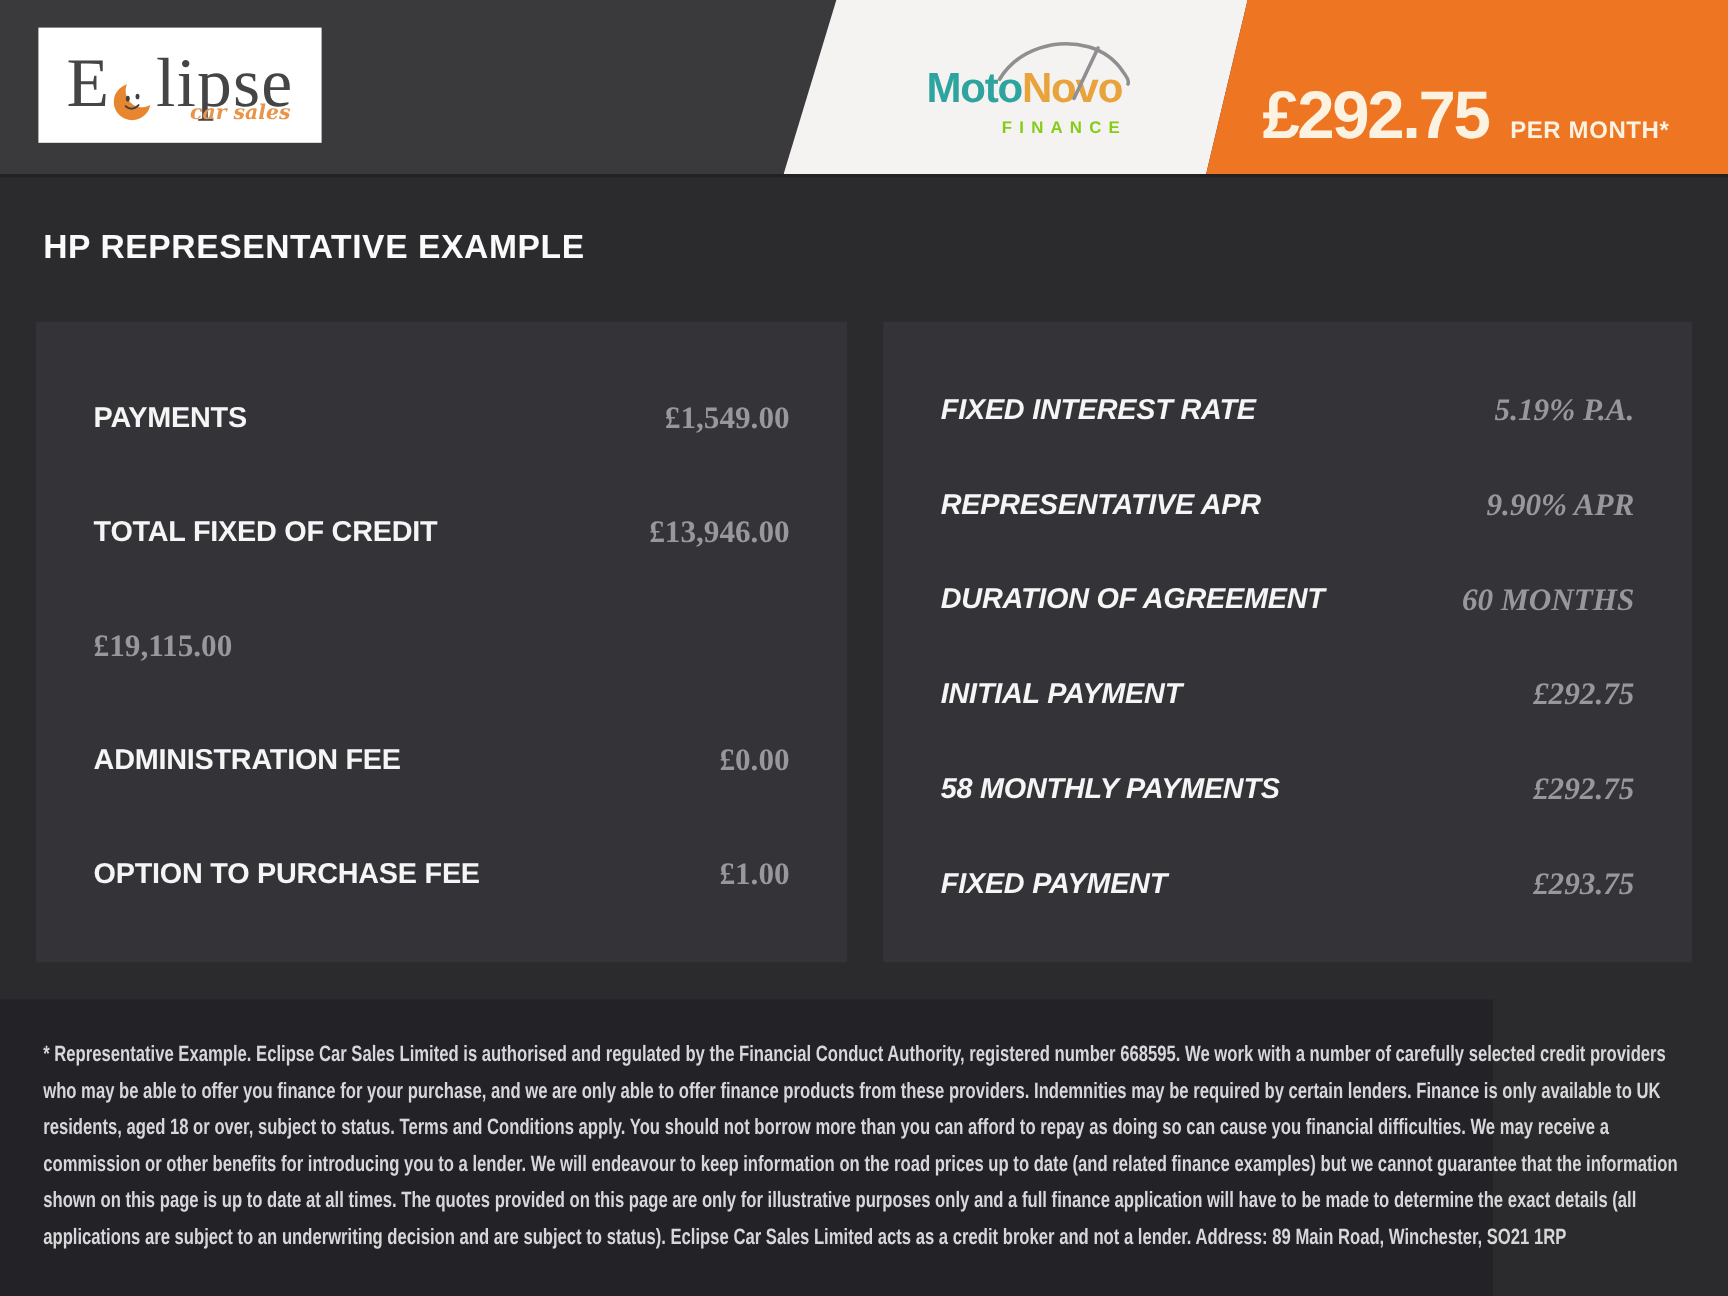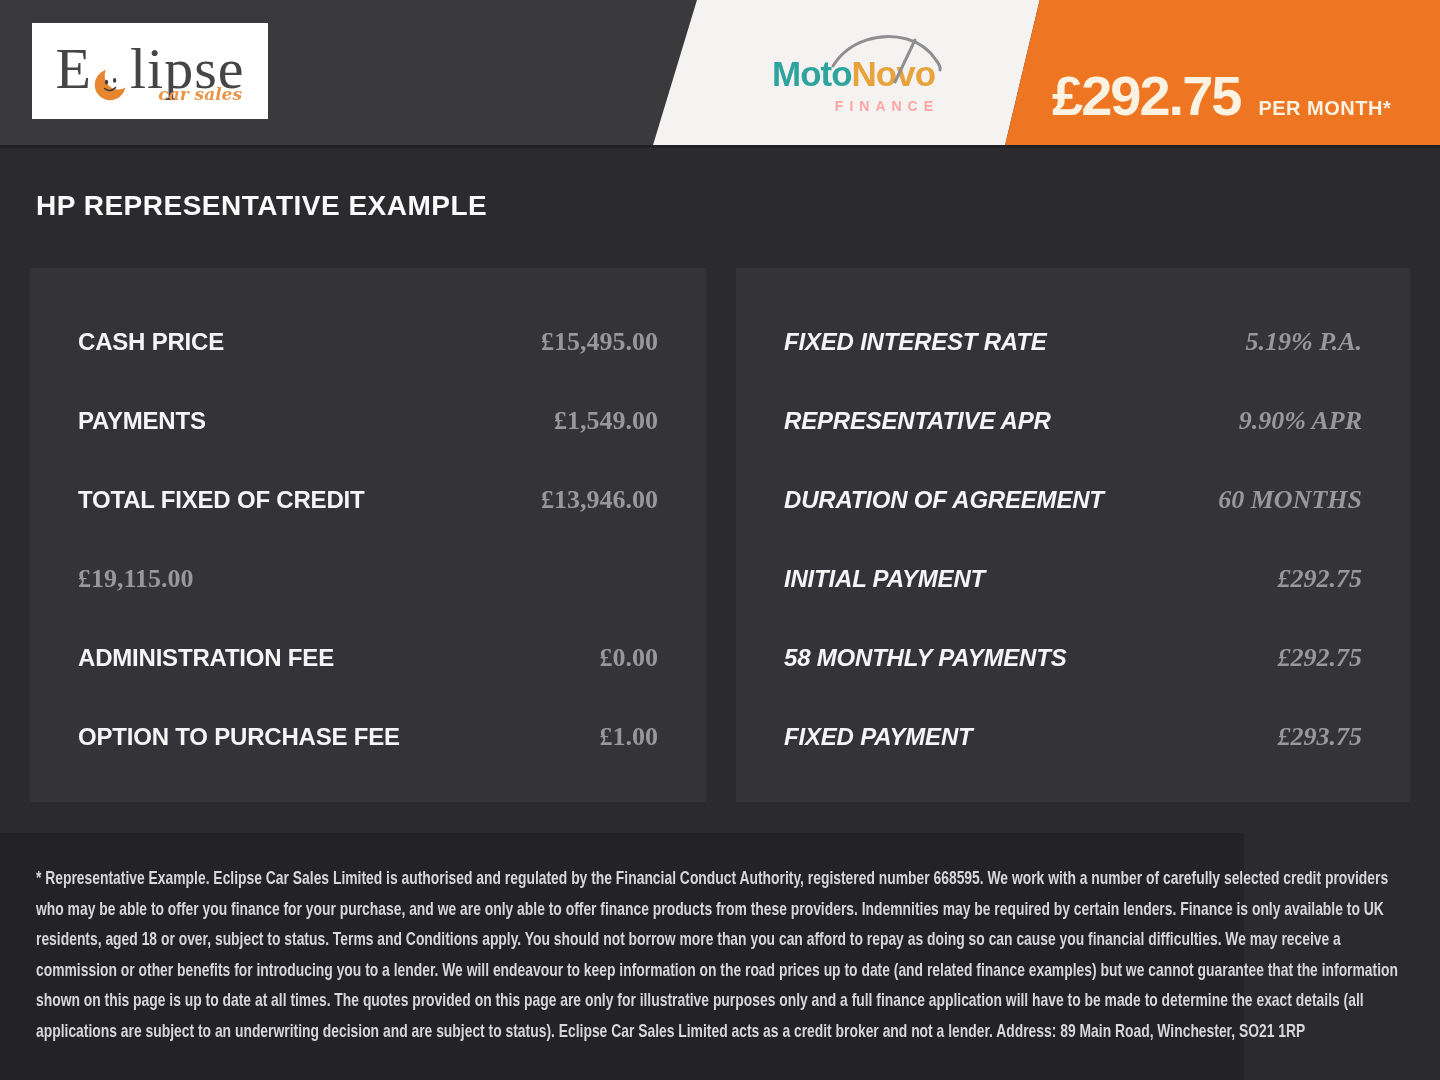--- a/index.html
+++ b/index.html
@@ -60,21 +60,21 @@
   }
   .mn-word1 { color: #2fa49f; }
   .mn-word2 { color: #e8a33c; }
   .car-swoosh {
     position: absolute; right: -14px; top: -30px; width: 122px; height: 58px;
     pointer-events: none;
   }
   .motonovo-subtitle {
     align-self: flex-end;
     font-size: 14px; font-weight: 700; letter-spacing: 6px;
-    color: #fca5a5; margin-top: 7px; margin-right: -4px;
+    color: #84cc16; margin-top: 7px; margin-right: -4px;
   }
 
   
   .price-banner {
     position: absolute; left: 1052px; top: 0; height: 148px;
     display: flex; align-items: baseline; gap: 18px;
     padding-top: 96px;
   }
   .price-amount {
     font-size: 56px; font-weight: 700; letter-spacing: -2px;
@@ -166,24 +166,20 @@
   <div class="price-banner">
     <span class="price-amount">£292.75</span>
     <span class="price-period">PER MONTH*</span>
   </div>
 </div>
 
 <div class="page-title">HP REPRESENTATIVE EXAMPLE</div>
 
 <div class="panel panel-left">
   <div class="finance-row">
-    <span class="finance-label">CASH PRICE</span>
-    <span class="finance-value">£15,495.00</span>
-  </div>
-  <div class="finance-row">
     <span class="finance-label">PAYMENTS</span>
     <span class="finance-value">£1,549.00</span>
   </div>
   <div class="finance-row">
     <span class="finance-label">TOTAL FIXED OF CREDIT</span>
     <span class="finance-value">£13,946.00</span>
   </div>
   <div class="finance-row">
     <span class="finance-value">£19,115.00</span>
   </div>

